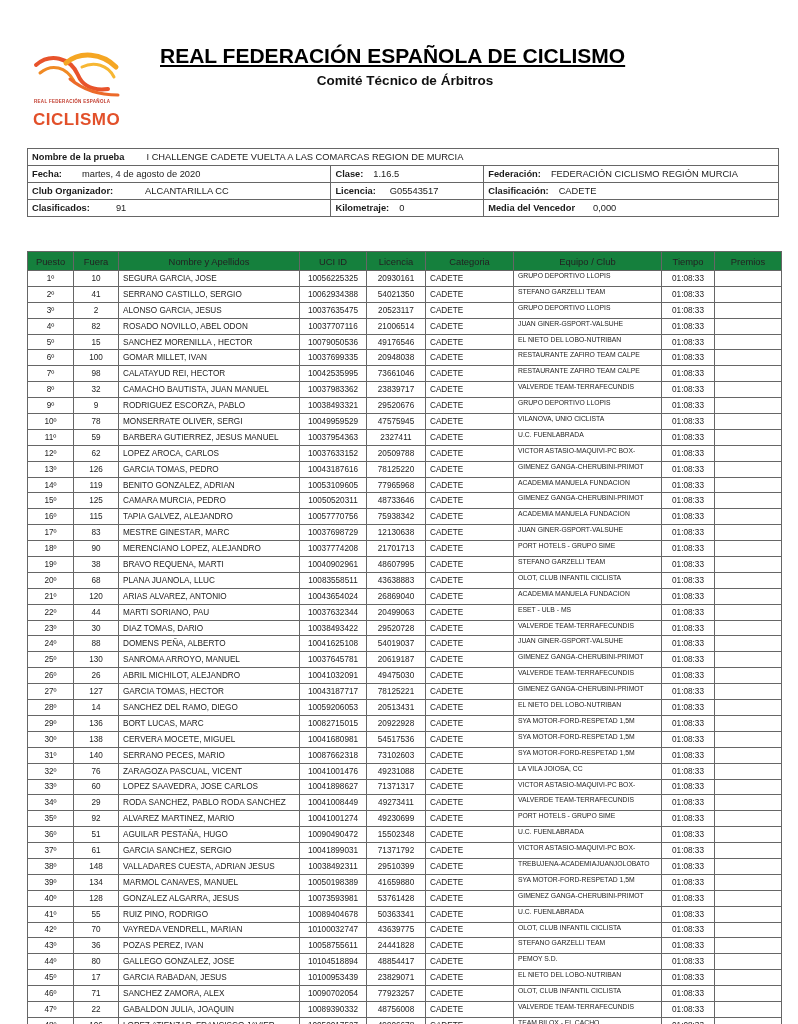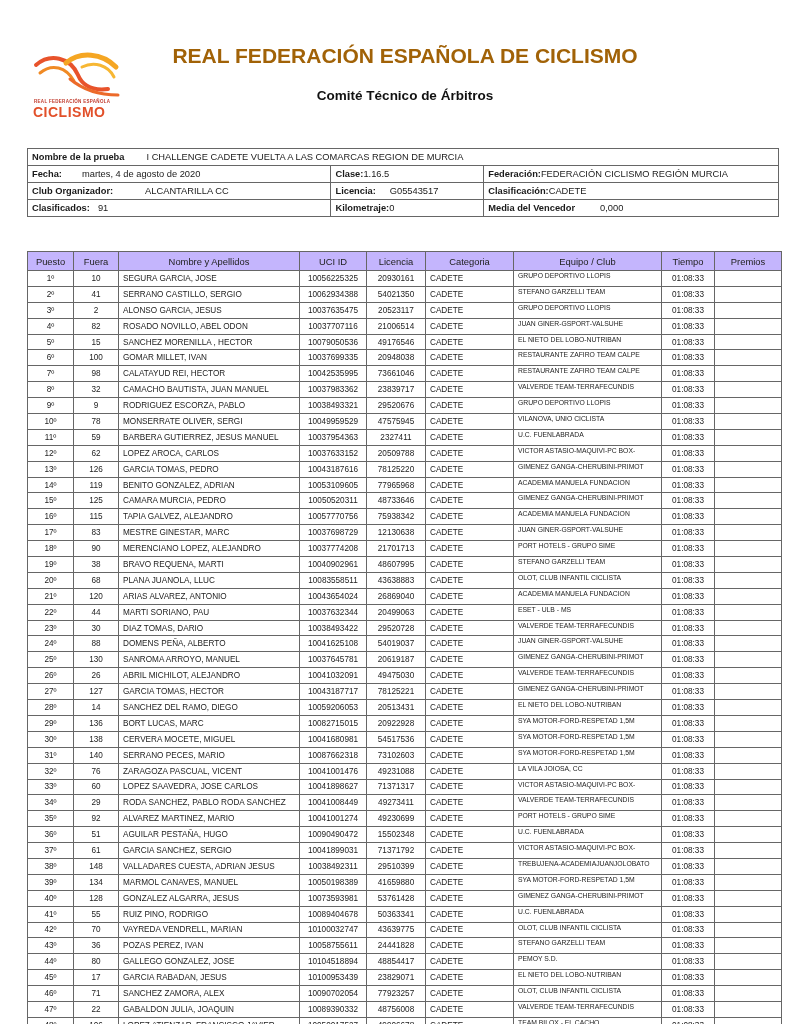--- a/index.html
+++ b/index.html
@@ -1,29 +1,29 @@
 <!DOCTYPE html>
 <html><head>
 <meta charset="utf-8">
 <style>
   html, body { margin: 0; padding: 0; background: #ffffff; }
   body { width: 798px; height: 1024px; position: relative; overflow: hidden; font-family: "Liberation Sans", sans-serif; color: #1a1a1a; }
   .logo { position: absolute; left: 30px; top: 45px; width: 100px; height: 85px; }
   .logo-sub { position: absolute; left: 34px; top: 99px; font-size: 4.5px; color: #c0392b; letter-spacing: 0.3px; font-weight: bold; }
-  .logo-main { position: absolute; left: 33px; top: 104px; font-size: 14px; font-weight: bold; color: #e2502a; letter-spacing: 0.5px; }
-  .title { position: absolute; left: 160px; top: 44px; width: 490px; text-align: center; font-size: 21px; font-weight: bold; color: #a16207; }
-  .subtitle { position: absolute; left: 160px; top: 88px; width: 490px; text-align: center; font-size: 13.5px; font-weight: bold; color: #111; }
+  .logo-main { position: absolute; left: 33px; top: 110px; font-size: 17px; font-weight: bold; color: #e2502a; letter-spacing: 0.5px; }
+  .title { position: absolute; left: 160px; top: 44px; width: 490px; text-align: left; font-size: 21px; font-weight: bold; color: #000000; text-decoration: underline; }
+  .subtitle { position: absolute; left: 160px; top: 73px; width: 490px; text-align: center; font-size: 13.5px; font-weight: bold; color: #111; }
 
   .info { position: absolute; left: 27px; top: 148px; width: 752px; border-collapse: collapse; font-size: 9.3px; padding-left: 36px; }
   .info td { border: 1px solid #666; height: 16px; padding: 0 4px; white-space: nowrap; }
   .info .lbl { font-weight: bold; }
-  .info .val { }
+  .info .val { margin-left: 10px; }
 
   .results { position: absolute; left: 27px; top: 251px; width: 754px; border-collapse: collapse; font-size: 8.2px; table-layout: fixed; }
-  .results th { background: #c4b5fd; font-weight: normal; font-size: 9.4px; height: 16px; border: 1px solid #666; color: #222; }
+  .results th { background: #15803d; font-weight: normal; font-size: 9.4px; height: 16px; border: 1px solid #666; color: #222; }
   .results td { border: 1px solid #666; height: 13.9px; padding: 0 4px; white-space: nowrap; overflow: hidden; color: #222; }
   .c { text-align: center; }
   .team { font-size: 6.8px; vertical-align: top; padding-top: 1px !important; }
 </style>
 </head>
 <body>
 
 <div class="logo">
   <svg width="100" height="60" viewBox="0 0 100 60" style="position:absolute;left:0;top:0;">
     <path d="M6 20 C20 8, 40 12, 48 30 C52 40, 62 46, 78 44" stroke="#e8532b" stroke-width="4" fill="none" stroke-linecap="round"></path>
@@ -53,23 +53,23 @@
     <td><span class="lbl">Fecha:</span><span class="val" style="margin-left:20px">martes, 4 de agosto de 2020</span></td>
     <td><span class="lbl">Clase:</span><span class="val">1.16.5</span></td>
     <td><span class="lbl">Federación:</span><span class="val">FEDERACIÓN CICLISMO REGIÓN MURCIA</span></td>
   </tr>
   <tr>
     <td><span class="lbl">Club Organizador:</span><span class="val" style="margin-left:32px">ALCANTARILLA CC</span></td>
     <td><span class="lbl">Licencia:</span><span class="val" style="margin-left:14px">G05543517</span></td>
     <td><span class="lbl">Clasificación:</span><span class="val">CADETE</span></td>
   </tr>
   <tr>
-    <td><span class="lbl">Clasificados:</span><span class="val" style="margin-left:8px">91</span></td>
+    <td><span class="lbl">Clasificados:</span><span class="val" style="margin-left:26px">91</span></td>
     <td><span class="lbl">Kilometraje:</span><span class="val">0</span></td>
-    <td><span class="lbl">Media del Vencedor</span><span class="val" style="margin-left:25px">0,000</span></td>
+    <td><span class="lbl">Media del Vencedor</span><span class="val" style="margin-left:18px">0,000</span></td>
   </tr>
 </tbody>
   </table>
 
 <table class="results">
   <colgroup>
     <col style="width:46px">
       <col style="width:45px">
       <col style="width:181px">
       <col style="width:67px">

